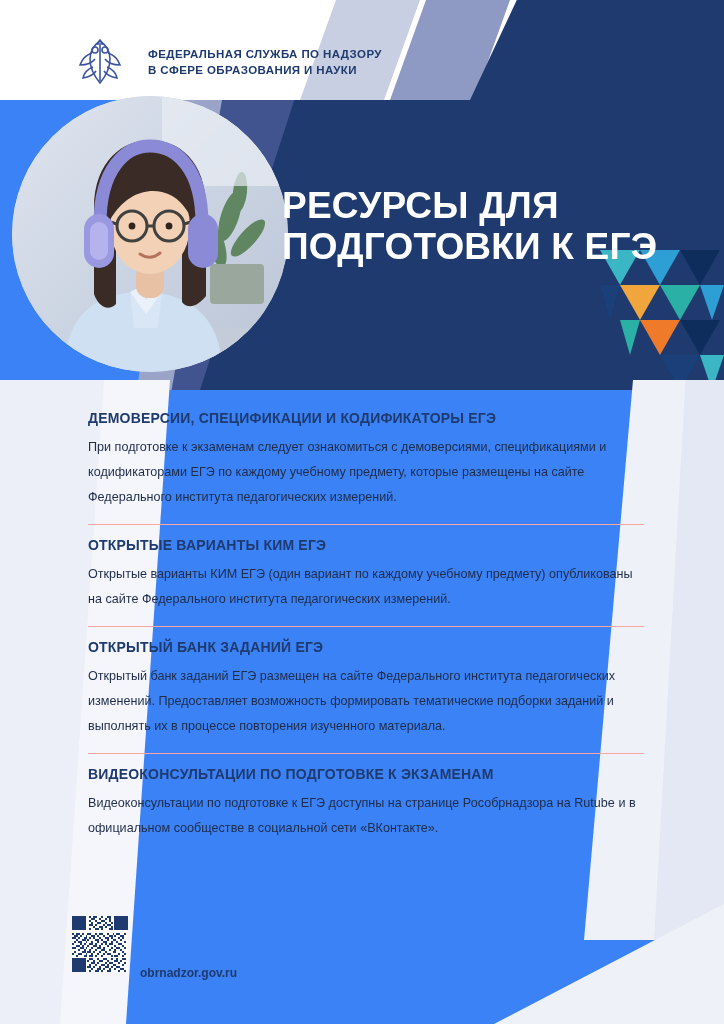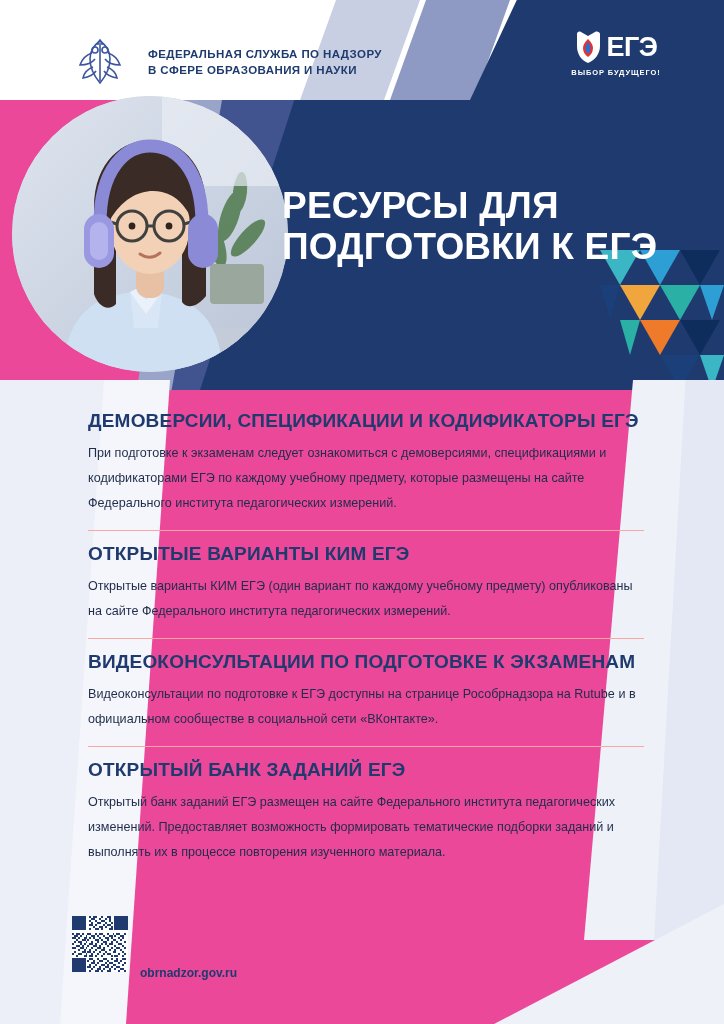--- a/index.html
+++ b/index.html
@@ -5,21 +5,21 @@
   * { margin:0; padding:0; box-sizing:border-box; }
   html, body {
     width:724px; height:1024px;
     font-family:"Liberation Sans", sans-serif;
     background:#ffffff;
     overflow:hidden;
   }
   .poster {
     position:relative;
     width:724px; height:1024px;
-    background:#ec4899;
+    background:#3b82f6;
     overflow:hidden;
   }
 
   
   .bg { position:absolute; inset:0; overflow:hidden; }
   .shape { position:absolute; }
 
   
   .hdr-band {
     position:absolute; left:0; top:0; width:724px; height:100px;
@@ -123,21 +123,21 @@
     text-transform:uppercase;
   }
 
   
   .sections {
     position:absolute; left:88px; top:398px; width:556px;
   }
   .section { padding:12px 0 14px 0; }
   .section + .section { border-top:1px solid #fca5a5; }
   .sec-title {
-    color:#1e3a6e; font-size:19px; font-weight:bold;
+    color:#1e3a6e; font-size:14px; font-weight:bold;
     letter-spacing:0.2px; margin-bottom:9px;
     text-transform:uppercase;
   }
   .sec-body {
     color:#1f2c4a; font-size:12.6px; line-height:25px;
   }
 
   
   .qr {
     position:absolute; left:72px; bottom:52px;
@@ -197,31 +197,20 @@
       <circle cx="33" cy="15" r="3"></circle>
       <path d="M28 5 L25 9 L31 9 Z"></path>
     </g>
   </svg>
 
   <div class="hdr-title">
     <div>ФЕДЕРАЛЬНАЯ СЛУЖБА ПО НАДЗОРУ</div>
     <div>В СФЕРЕ ОБРАЗОВАНИЯ И НАУКИ</div>
   </div>
 
-  <div class="ege-logo">
-    <div class="mark">
-      <svg width="30" height="34" viewBox="0 0 30 34">
-        <path d="M3 4 C3 2 5 1 7 2 L14 6 L21 2 C23 1 26 2 26 4 L26 16 C26 24 21 30 14 33 C7 30 3 24 3 16 Z" fill="#ffffff"></path>
-        <path d="M14 9 C11 12 9 15 9 18 C9 22 11 25 14 27 C17 25 19 22 19 18 C19 15 17 12 14 9 Z" fill="#e2342f"></path>
-        <path d="M14 12 C12.5 14 11.5 16 11.5 18 C11.5 20.5 12.5 22.5 14 24 C15.5 22.5 16.5 20.5 16.5 18 C16.5 16 15.5 14 14 12 Z" fill="#2b6fd4"></path>
-      </svg>
-      <span class="word">ЕГЭ</span>
-    </div>
-    <div class="slogan">ВЫБОР БУДУЩЕГО!</div>
-  </div>
 
   <div class="photo">
     <svg viewBox="0 0 276 276">
       <defs>
         <clipPath id="c">
             <circle cx="138" cy="138" r="138"></circle>
           </clipPath>
         <linearGradient id="bgG" x1="0" y1="0" x2="1" y2="1">
           <stop offset="0%" stop-color="#dfe5ef"></stop>
           <stop offset="100%" stop-color="#b9c4d6"></stop>
@@ -285,27 +274,27 @@
       <div class="sec-title">ДЕМОВЕРСИИ, СПЕЦИФИКАЦИИ И КОДИФИКАТОРЫ ЕГЭ</div>
       <div class="sec-body">При подготовке к экзаменам следует ознакомиться с демоверсиями, спецификациями и кодификаторами ЕГЭ по каждому учебному предмету, которые размещены на сайте Федерального института педагогических измерений.</div>
     </div>
 
     <div class="section">
       <div class="sec-title">ОТКРЫТЫЕ ВАРИАНТЫ КИМ ЕГЭ</div>
       <div class="sec-body">Открытые варианты КИМ ЕГЭ  (один вариант по каждому учебному предмету) опубликованы на сайте Федерального института педагогических измерений.</div>
     </div>
 
     <div class="section">
+      <div class="sec-title">ОТКРЫТЫЙ БАНК ЗАДАНИЙ ЕГЭ</div>
+      <div class="sec-body">Открытый банк заданий ЕГЭ размещен на сайте Федерального института педагогических изменений. Предоставляет возможность формировать тематические подборки заданий и выполнять их в процессе повторения изученного материала.</div>
+    </div>
+
+    <div class="section">
       <div class="sec-title">ВИДЕОКОНСУЛЬТАЦИИ ПО ПОДГОТОВКЕ К ЭКЗАМЕНАМ</div>
       <div class="sec-body">Видеоконсультации по подготовке к ЕГЭ доступны на странице Рособрнадзора на Rutube и в официальном сообществе в социальной сети «ВКонтакте».</div>
-    </div>
-
-    <div class="section">
-      <div class="sec-title">ОТКРЫТЫЙ БАНК ЗАДАНИЙ ЕГЭ</div>
-      <div class="sec-body">Открытый банк заданий ЕГЭ размещен на сайте Федерального института педагогических изменений. Предоставляет возможность формировать тематические подборки заданий и выполнять их в процессе повторения изученного материала.</div>
     </div>
 
   </div>
 
   <svg class="qr" viewBox="0 0 29 29" shape-rendering="crispEdges">
     <rect width="29" height="29" fill="#ffffff"></rect>
     <g fill="#1e3a6e">
       <path d="M0 0h7v7H0z M1 1h5v5H1z M2 2h3v3H2z"></path>
       <path d="M22 0h7v7h-7z M23 1h5v5h-5z M24 2h3v3h-3z"></path>
       <path d="M0 22h7v7H0z M1 23h5v5H1z M2 24h3v3H2z"></path>

